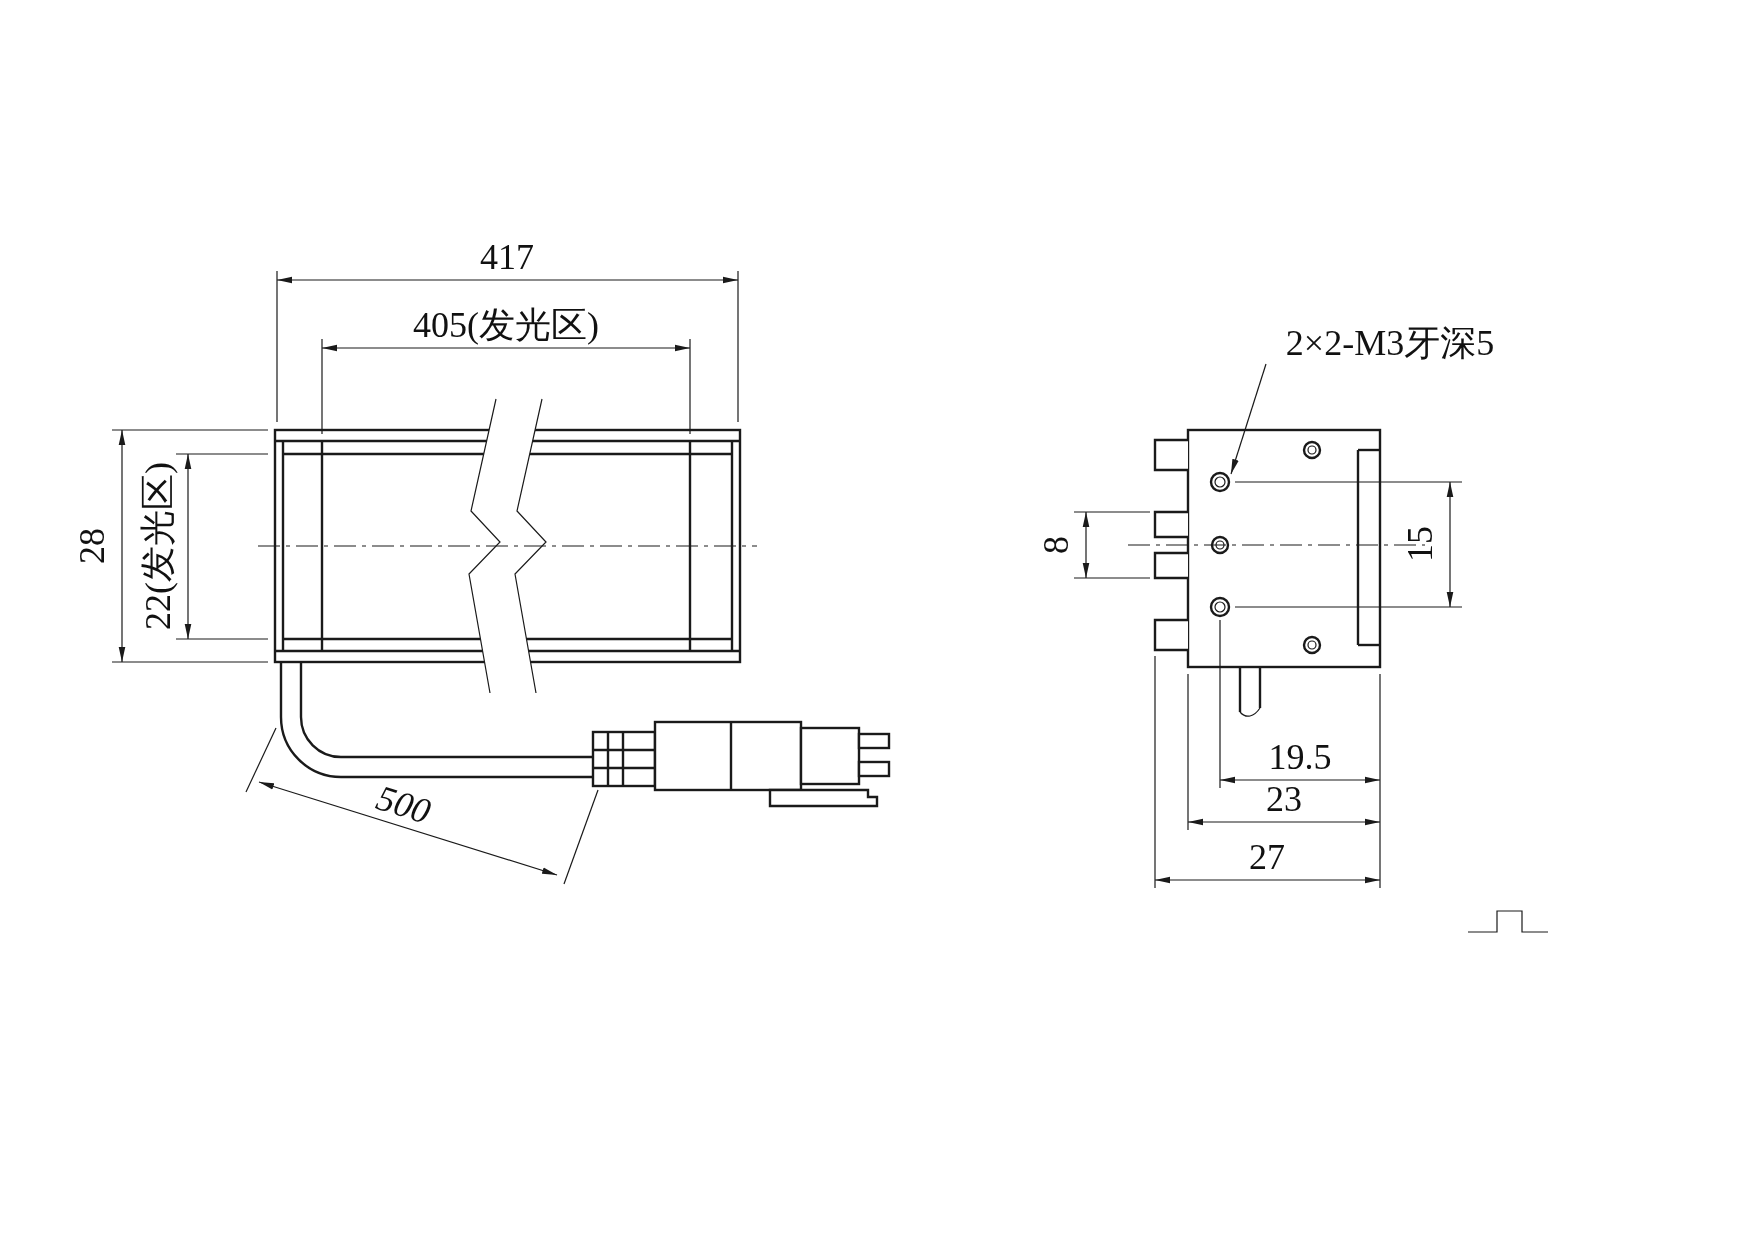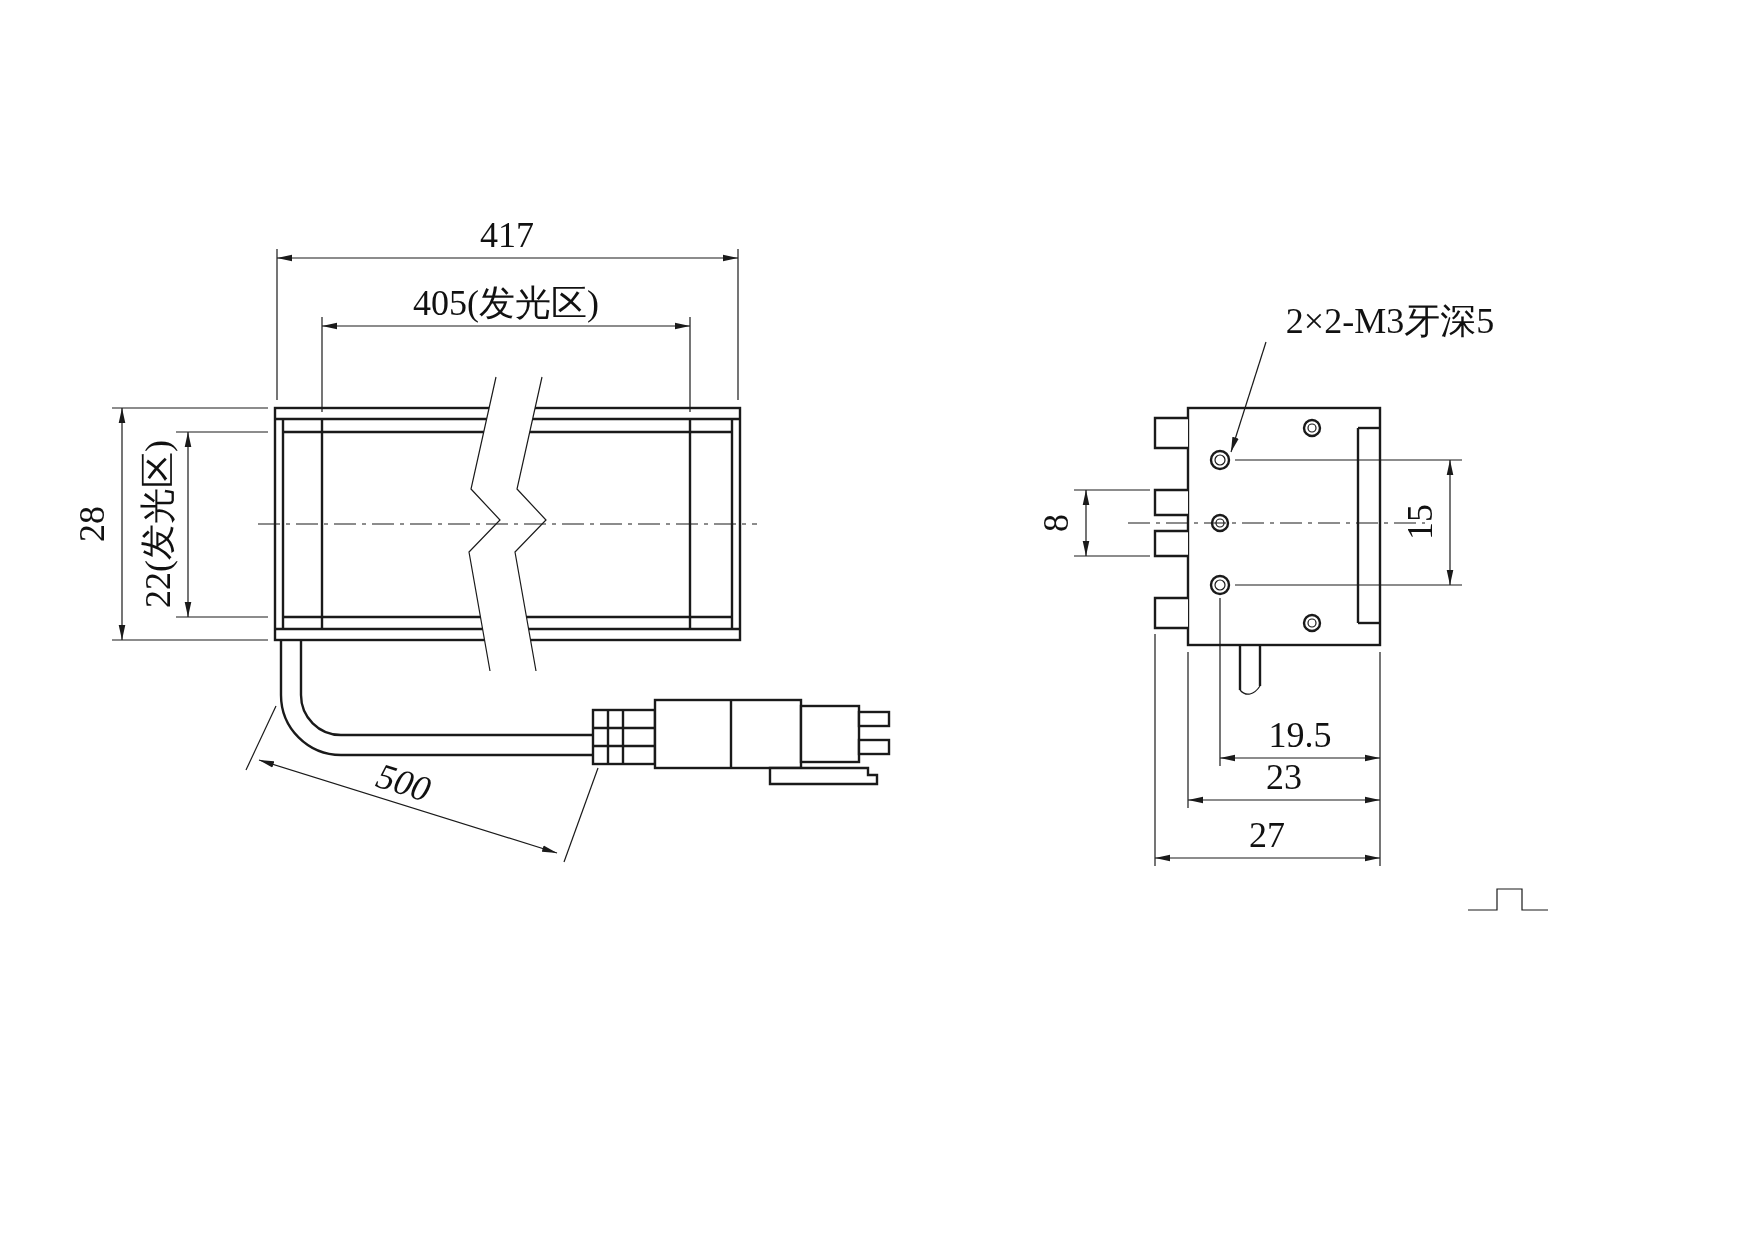--- a/index.html
+++ b/index.html
@@ -1,18 +1,18 @@
 <!DOCTYPE html>
 <html><head>
 <meta charset="utf-8">
 <title>drawing</title>
 <style>
   html,body{margin:0;padding:0;background:#ffffff;}
   .stage{position:relative;width:1754px;height:1056px;background:#ffffff;overflow:hidden;
-         font-family:"Liberation Serif","DejaVu Serif",serif;}
+         font-family:"Liberation Serif","DejaVu Serif",serif;margin-top:22px;}
   svg{display:block;}
   .obj{stroke:#1a1a1a;stroke-width:2.4;fill:none;stroke-linecap:butt;stroke-linejoin:miter;}
   .objf{stroke:#1a1a1a;stroke-width:2.4;fill:#ffffff;stroke-linejoin:miter;}
   .thin{stroke:#1a1a1a;stroke-width:1.2;fill:none;}
   .dim{stroke:#1a1a1a;stroke-width:1.2;fill:none;}
   .cl{stroke:#1a1a1a;stroke-width:1.1;fill:none;stroke-dasharray:22 6 4 6;}
   .mask{fill:#ffffff;stroke:none;}
   .dimtext{font-family:"Liberation Serif","DejaVu Serif",serif;font-size:36px;fill:#111111;}
   .ital{font-style:italic;}
 </style>

